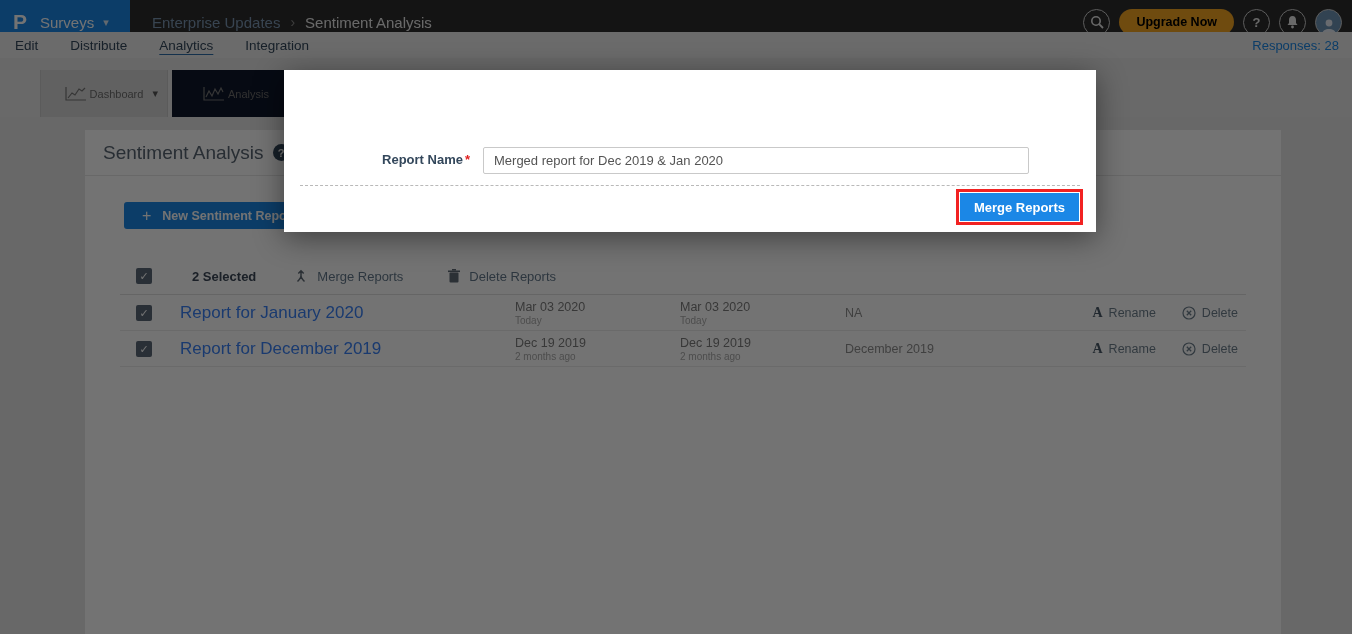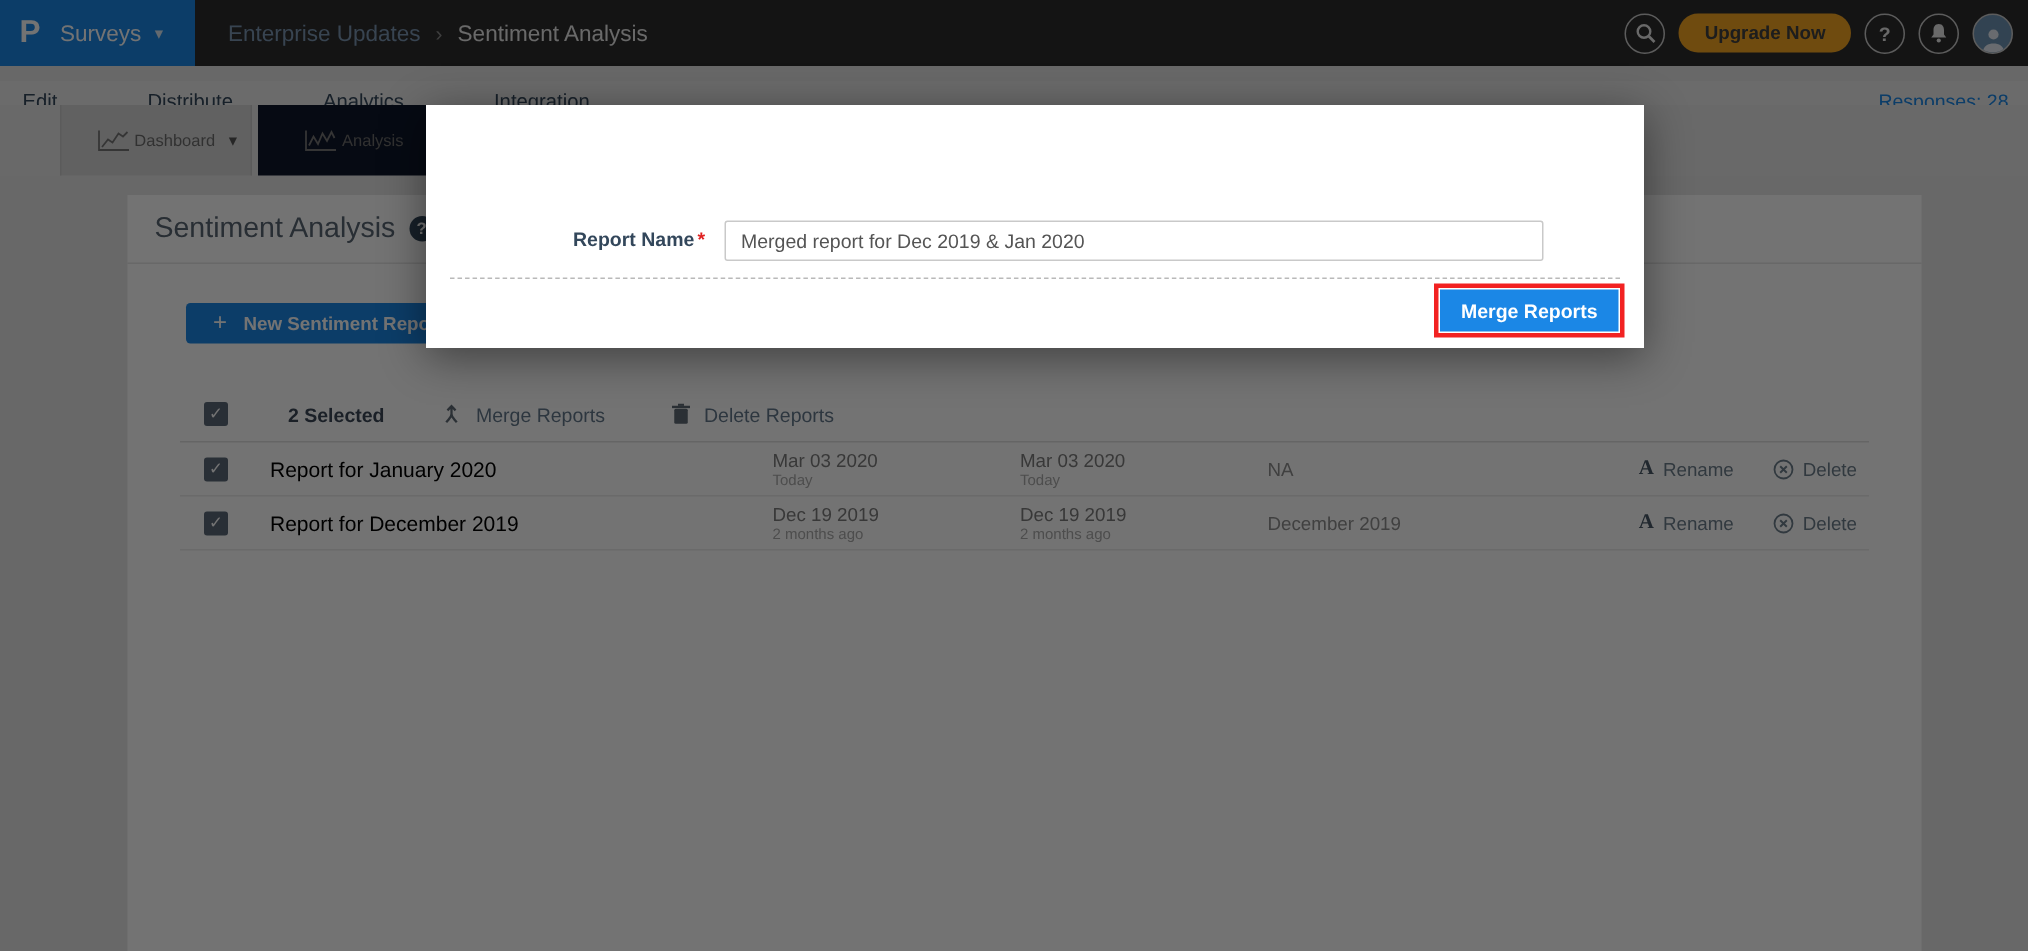--- a/index.html
+++ b/index.html
@@ -11,25 +11,25 @@
   .logo-box { width:130px; height:44px; background:#1b87e6; display:flex; align-items:center; padding:0 13px; color:#fff; cursor:pointer; }
   .logo-p { font-size:21px; font-weight:bold; letter-spacing:1px; }
   .product-name { font-size:15px; margin-left:12px; }
   .logo-caret { font-size:11px; margin-left:9px; color:#dce9f5; }
   .breadcrumb { display:flex; align-items:center; margin-left:22px; font-size:15px; gap:10px; }
   .crumb-parent { color:#7c97b3; cursor:pointer; }
   .crumb-sep { color:#8a8a8a; font-size:14px; }
   .crumb-current { color:#e9e9e9; }
   .top-icons { margin-left:auto; display:flex; align-items:center; gap:9px; padding-right:10px; }
   .circle-btn { width:27px; height:27px; border:1px solid #cdcdcd; border-radius:50%; display:flex; align-items:center; justify-content:center; color:#e8e8e8; cursor:pointer; background:transparent; font-size:13px; font-weight:bold; }
-  .upgrade-btn { height:26px; padding:0 17px; background:#f5a623; border:none; border-radius:14px; color:#404040; font-size:12.5px; font-weight:bold; display:flex; align-items:center; cursor:pointer; font-family:inherit; }
+  .upgrade-btn { height:26px; padding:0 17px; background:#f5a623; border:none; border-radius:14px; color:#000000; font-size:12.5px; font-weight:bold; display:flex; align-items:center; cursor:pointer; font-family:inherit; }
   .avatar { width:27px; height:27px; border-radius:50%; background:#6f94b5; border:1px solid #cdcdcd; display:flex; align-items:flex-end; justify-content:center; overflow:hidden; cursor:pointer; }
 
   
-  .navbar { position:absolute; left:0; top:54px; width:1352px; height:26px; background:#ededed; display:flex; align-items:center; font-size:13.5px; color:#33475b; z-index:1;gap:28px; }
+  .navbar { position:absolute; left:0; top:32px; width:1352px; height:26px; background:#ededed; display:flex; align-items:center; font-size:13.5px; color:#33475b; z-index:1; }
   .nav-item { margin-left:32px; cursor:pointer; }
   .nav-item:first-child { margin-left:15px; }
   .nav-item.active { text-decoration:underline; text-underline-offset:4px; text-decoration-color:#2d6da8; }
   .responses { margin-left:auto; padding-right:13px; color:#1b87e6; font-size:13px; }
 
   
   .toolbar { position:absolute; left:0; top:70px; width:1352px; height:47px; background:#e9e9e9; z-index:1; }
   .tool-tab { position:absolute; top:0; height:47px; width:128px; display:flex; flex-direction:row; align-items:center; justify-content:center; gap:3px; font-size:11px; color:#6e6e6e; cursor:pointer; }
   .tab-dashboard { left:40px; background:#d8d8d8; border-left:1px solid #c9c9c9; border-right:1px solid #c9c9c9; }
   .tab-analysis { left:172px; background:#0f172a; }
@@ -44,21 +44,21 @@
   .new-btn .plus { font-size:16px; font-weight:normal; }
 
   .table { position:absolute; left:35px; top:128px; width:1126px; }
   .action-bar { height:37px; display:flex; align-items:center; border-bottom:1px solid #e0e0e0; }
   .checkbox { width:16px; height:16px; background:#5b6878; border-radius:2px; color:#fff; font-size:11px; line-height:16px; text-align:center; margin-left:16px; cursor:pointer; flex:none; }
   .sel-count { margin-left:40px; font-size:13px; font-weight:bold; color:#3c4858; }
   .action-link { display:flex; align-items:center; gap:9px; color:#64798c; font-size:13px; cursor:pointer; }
   .link-merge { margin-left:38px; }
   .link-delete { margin-left:45px; }
   .row { position:relative; height:36px; border-bottom:1px solid #eaeaea; display:flex; align-items:center; }
-  .cell-name { position:absolute; left:60px; font-size:14px; color:#000000; cursor:pointer; }
+  .cell-name { position:absolute; left:60px; font-size:17px; color:#3b82f6; cursor:pointer; }
   .cell-date1 { position:absolute; left:395px; }
   .cell-date2 { position:absolute; left:560px; }
   .date-main { font-size:12.5px; color:#7d7d7d; }
   .date-rel { font-size:10px; color:#ababab; margin-top:1px; }
   .cell-period { position:absolute; left:725px; font-size:12.5px; color:#8e8e8e; }
   .cell-actions { position:absolute; right:8px; display:flex; gap:26px; }
   .row-action { display:flex; align-items:center; gap:6px; color:#6e7f8d; font-size:12.5px; cursor:pointer; }
   .rename-a { font-family:"Liberation Serif", serif; font-weight:bold; font-size:14px; color:#4a5a68; }
 
   

